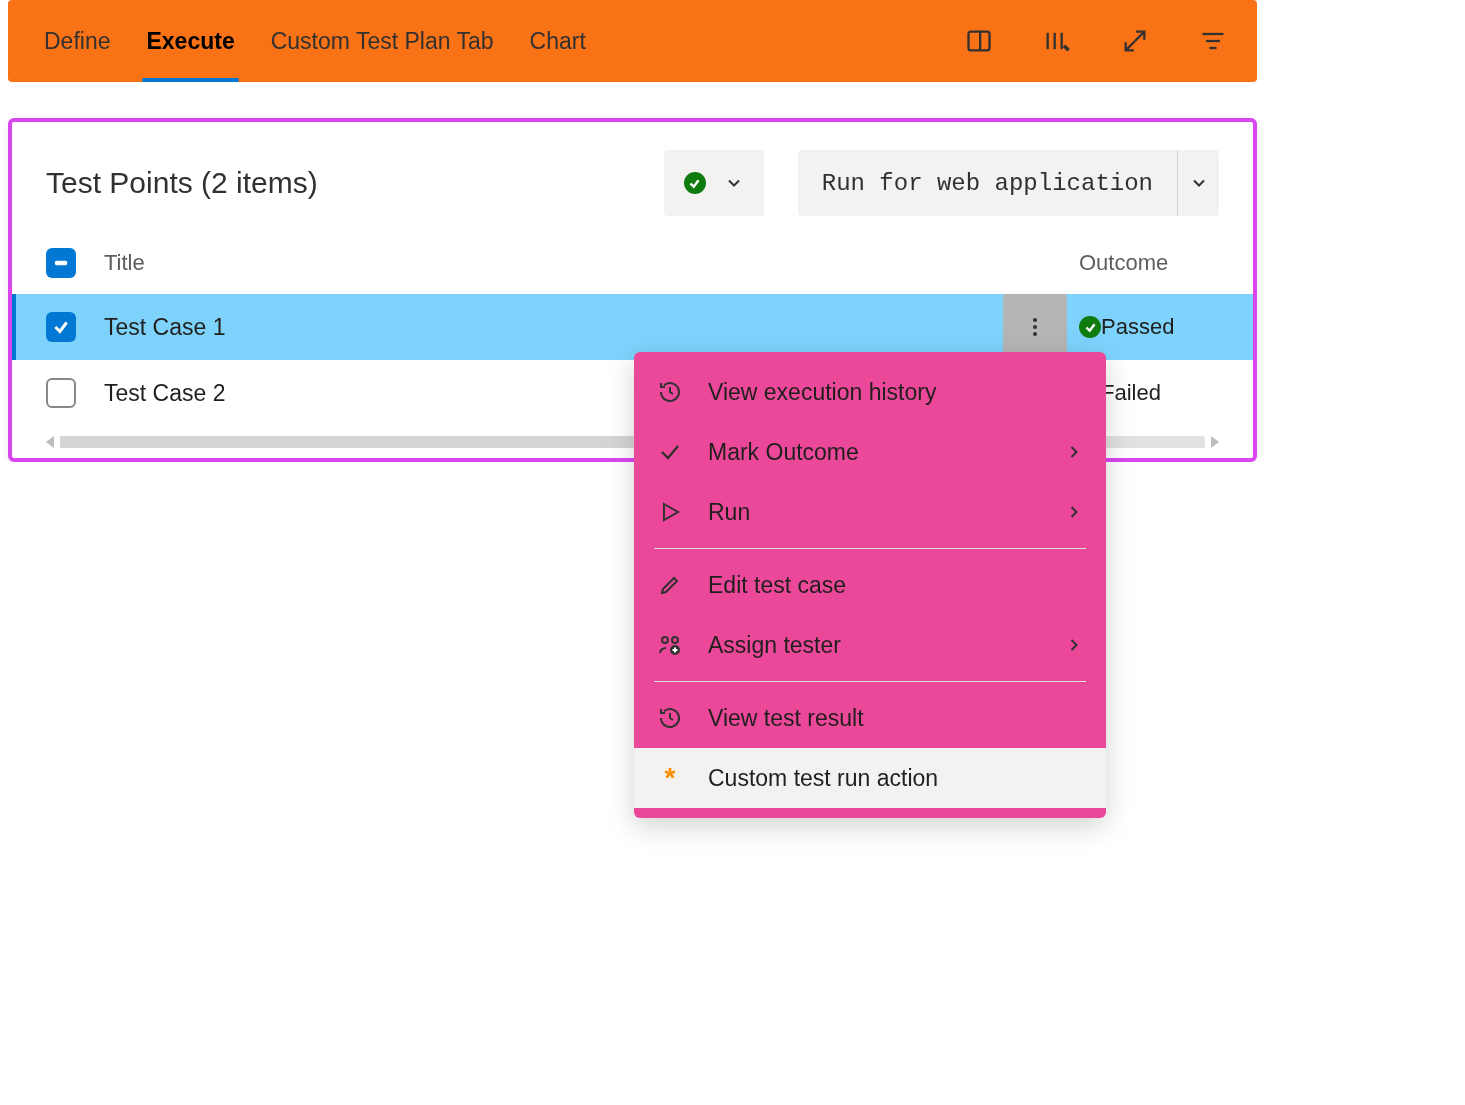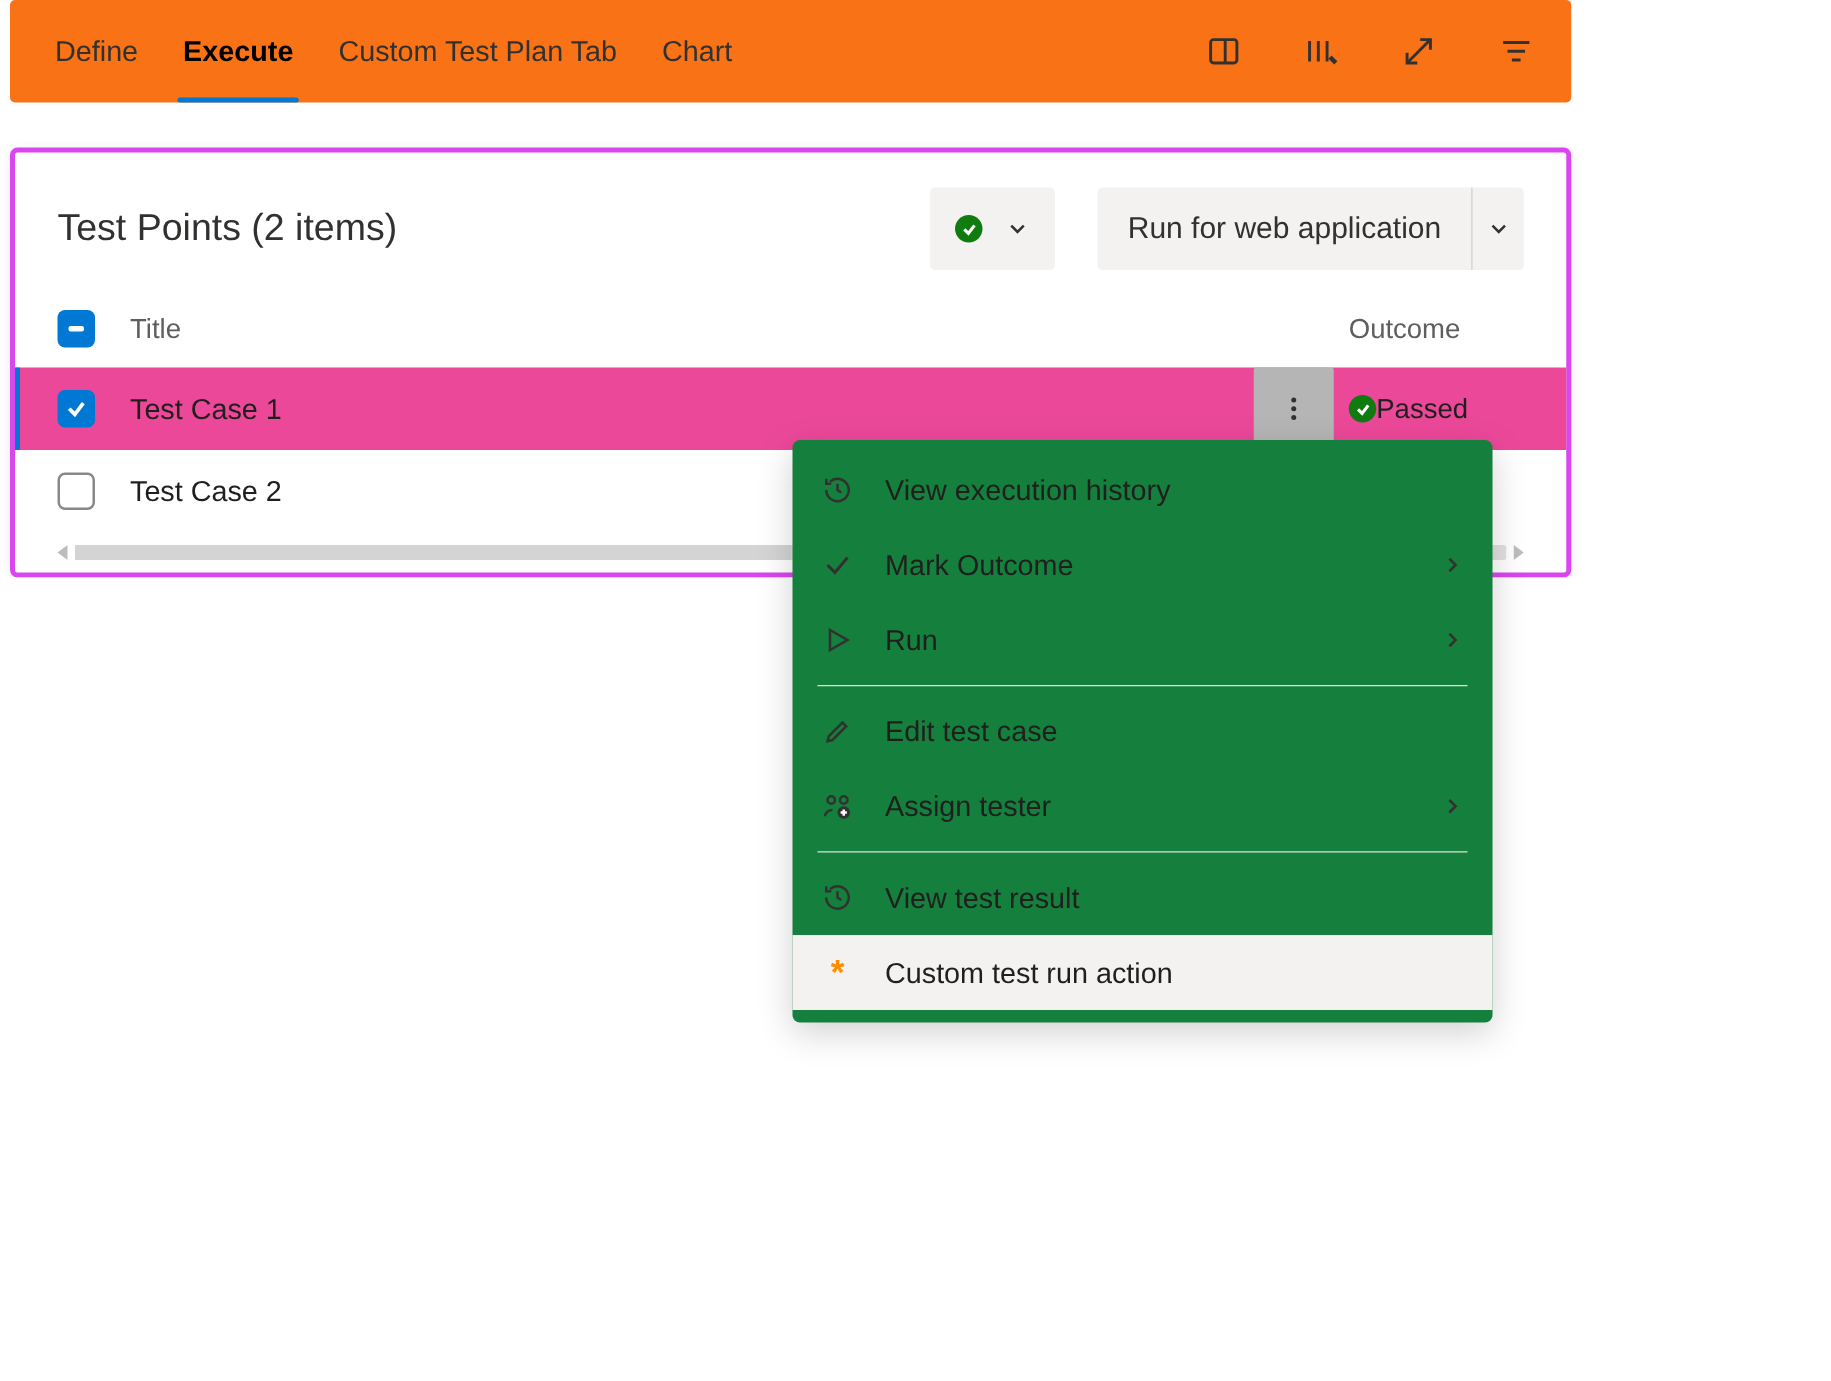--- a/index.html
+++ b/index.html
@@ -80,20 +80,21 @@
   .card-title {
     font-size: 30px;
     font-weight: 400;
     color:#323130;
   }
   .hdr-actions {
     margin-left:auto;
     display:flex;
     gap:34px;
     align-items:center;
+    font-family:Liberation Mono, monospace;
   }
   .outcome-btn {
     background:#f3f2f1;
     height:66px;
     border-radius:4px;
     display:flex;
     align-items:center;
     padding: 0 20px;
     gap:18px;
     cursor:pointer;
@@ -137,21 +138,21 @@
   .trow {
     display:flex;
     align-items:center;
     height:66px;
     padding: 0 34px;
     font-size: 23px;
     color:#201f1e;
     position:relative;
   }
   .trow.selected {
-    background:#ec4899;
+    background:#7dd3fc;
   }
   .trow.selected::before {
     content:"";
     position:absolute;
     left:0;top:0;bottom:0;
     width:4px;
     background:#0078d4;
   }
   .row-title { flex:1; display:flex; align-items:center; }
   .row-actions {
@@ -215,22 +216,22 @@
     top:0;bottom:0;
     width:50%;
     background:#d4d4d4;
   }
 
   
   .menu {
     position:absolute;
     top:352px;
     left:634px;
-    width:560px;
-    background:#15803d;
+    width:472px;
+    background:#ec4899;
     border-radius:6px;
     box-shadow: 0 8px 28px rgba(0,0,0,0.18);
     padding: 10px 0;
     z-index: 50;
   }
   .mitem {
     display:flex;
     align-items:center;
     height:60px;
     padding: 0 22px;

